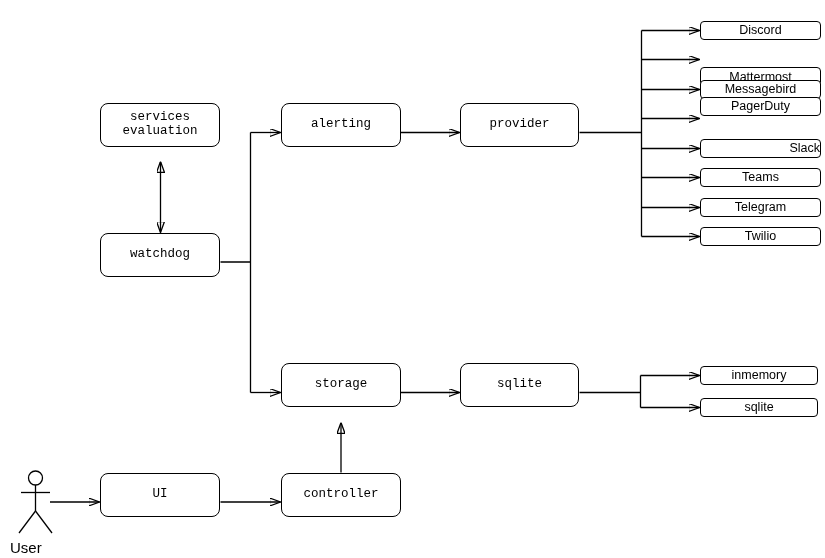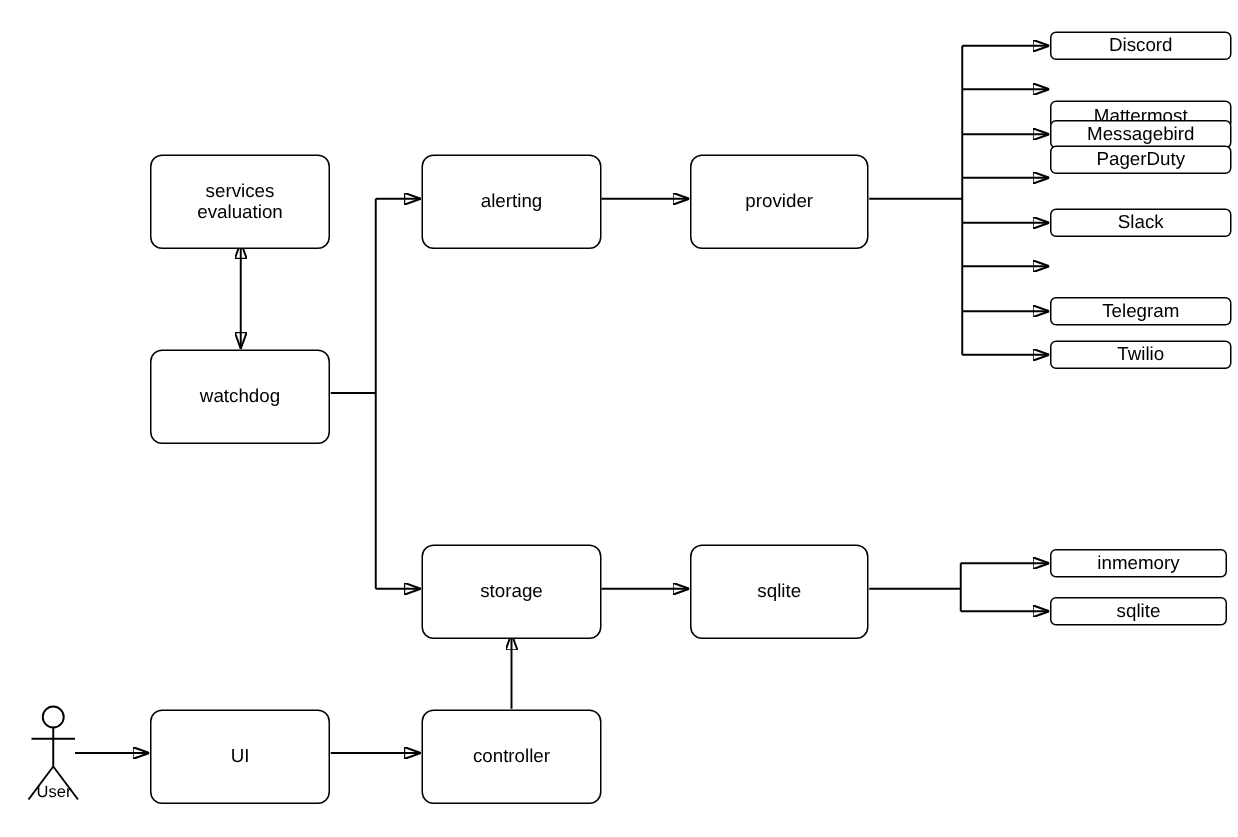--- a/index.html
+++ b/index.html
@@ -28,53 +28,54 @@
     background: #ffffff;
     border: 1.4px solid #000000;
     display: flex;
     align-items: center;
     justify-content: center;
     text-align: center;
     line-height: 1.1;
   }
   .big {
     width: 120px;
-    height: 63px;
+    height: 44px;
     border-radius: 8px;
     font-size: 12.5px;
     padding: 0 6px;
+    font-family: Liberation Mono, monospace;
   }
   .leaf {
     left: 700px;
     width: 121px;
     height: 19px;
     border-radius: 4px;
     font-size: 12.5px;
   }
   .leaf.storeleaf { width: 118px; }
   
   .n-se   { left: 100px; top: 103px; }
   .n-wd   { left: 100px; top: 233px; }
   .n-al   { left: 281px; top: 103px; }
   .n-pr   { left: 460px; top: 103px; width: 119px; }
   .n-st   { left: 281px; top: 363px; }
   .n-sto  { left: 460px; top: 363px; width: 119px; }
   .n-ui   { left: 100px; top: 473px; }
   .n-co   { left: 281px; top: 473px; }
   
   .p0 { top: 21px; }  .p1 { top: 67px; align-items: flex-end; }  .p2 { top: 80px; }  .p3 { top: 97px; }
-  .p4 { top: 139px; } .p5 { top: 168px; } .p6 { top: 198px; } .p7 { top: 227px; }
+  .p4 { top: 139px; justify-content: flex-end; } .p5 { top: 168px; } .p6 { top: 198px; } .p7 { top: 227px; }
   
   .s0 { top: 366px; } .s1 { top: 398px; }
   .actor-label {
     position: absolute;
-    left: 10px; top: 522px;
+    left: 10px; top: 539px;
     width: 52px;
-    text-align: center;
-    font-size: 11px;
+    text-align: left;
+    font-size: 15px;
   }
 </style>
 </head>
 <body>
 
 <div id="canvas">
 
   <svg id="wires" viewBox="0 0 825 558" xmlns="http://www.w3.org/2000/svg">
     <defs>
       <marker id="arr" markerWidth="11" markerHeight="8" refX="11" refY="4" orient="auto" markerUnits="userSpaceOnUse">
@@ -159,20 +160,23 @@
   </div>
   <div class="node leaf p2">
     <span>Messagebird</span>
   </div>
   <div class="node leaf p3">
     <span>PagerDuty</span>
   </div>
   <div class="node leaf p4">
     <span>Slack</span>
   </div>
+  <div class="node leaf p5">
+    <span>Teams</span>
+  </div>
   <div class="node leaf p7">
     <span>Twilio</span>
   </div>
   <div class="node leaf p6">
     <span>Telegram</span>
   </div>
 
   <div class="node leaf storeleaf s0">
     <span>inmemory</span>
   </div>

